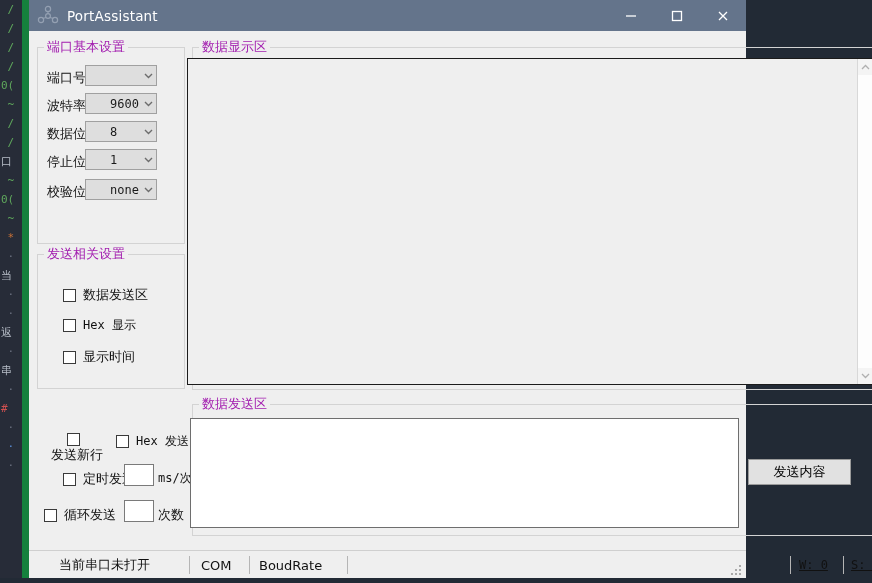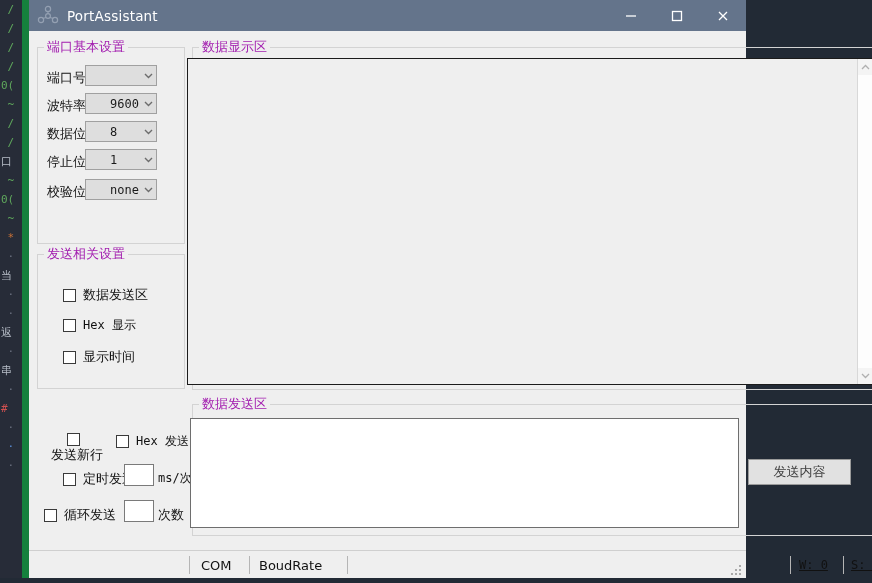--- a/index.html
+++ b/index.html
@@ -102,21 +102,21 @@
     box-sizing: border-box;
     display: flex; align-items: center; justify-content: center;
     font-size: 13px; color: #000;
     font-family: "DejaVu Sans", "Liberation Sans", sans-serif;
   }
   .btn-plain {
     position: absolute;
     background: #e1e1e1; border: 1px solid #9a9a9a;
     box-sizing: border-box;
     display: flex; align-items: center; justify-content: center;
-    font-size: 13px; color: #404040;
+    font-size: 13px; color: #000000;
     font-family: "DejaVu Sans", "Liberation Sans", sans-serif;
   }
 
   
   .cbrow { position: absolute; display: flex; align-items: center; white-space: nowrap; }
   .cbox {
     width: 13px; height: 13px; background: #fff;
     border: 1px solid #3a3a3a; box-sizing: border-box;
     flex: 0 0 auto;
   }
@@ -375,20 +375,21 @@
       <div class="legend">数据发送区</div>
     </div>
 
     <div class="send-area" style="left:161px; top:418px; width:549px; height:110px;">
       <div style="padding:3px;font-family:'DejaVu Sans Mono','Liberation Mono',monospace;font-size:12px;color:#111;"></div>
     </div>
 
     <div class="btn-plain" style="left:719px; top:459px; width:103px; height:26px;">发送内容</div>
 
     <div class="statusbar">
+      <div class="status-cell" style="left:30px;">当前串口未打开</div>
       <div class="sep" style="left:160px;"></div>
       <div class="status-cell" style="left:172px;">COM</div>
       <div class="sep" style="left:220px;"></div>
       <div class="status-cell" style="left:230px;">BoudRate</div>
       <div class="sep" style="left:318px;"></div>
 
       <div class="sep" style="left:761px;"></div>
       <div class="status-cell mono" style="left:770px;">W: 0</div>
       <div class="sep" style="left:814px;"></div>
       <div class="status-cell mono" style="left:822px;">S: 0</div>

